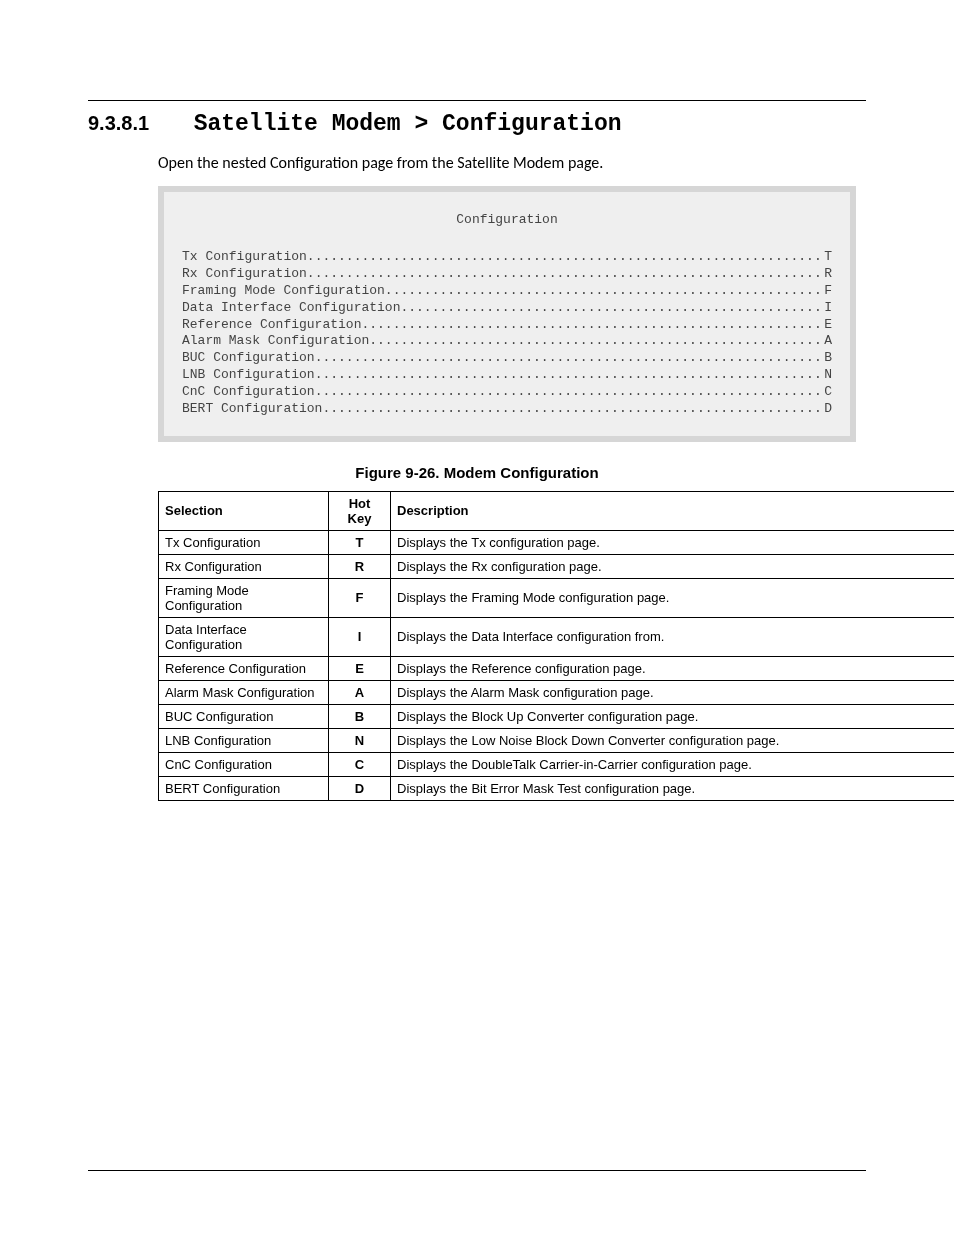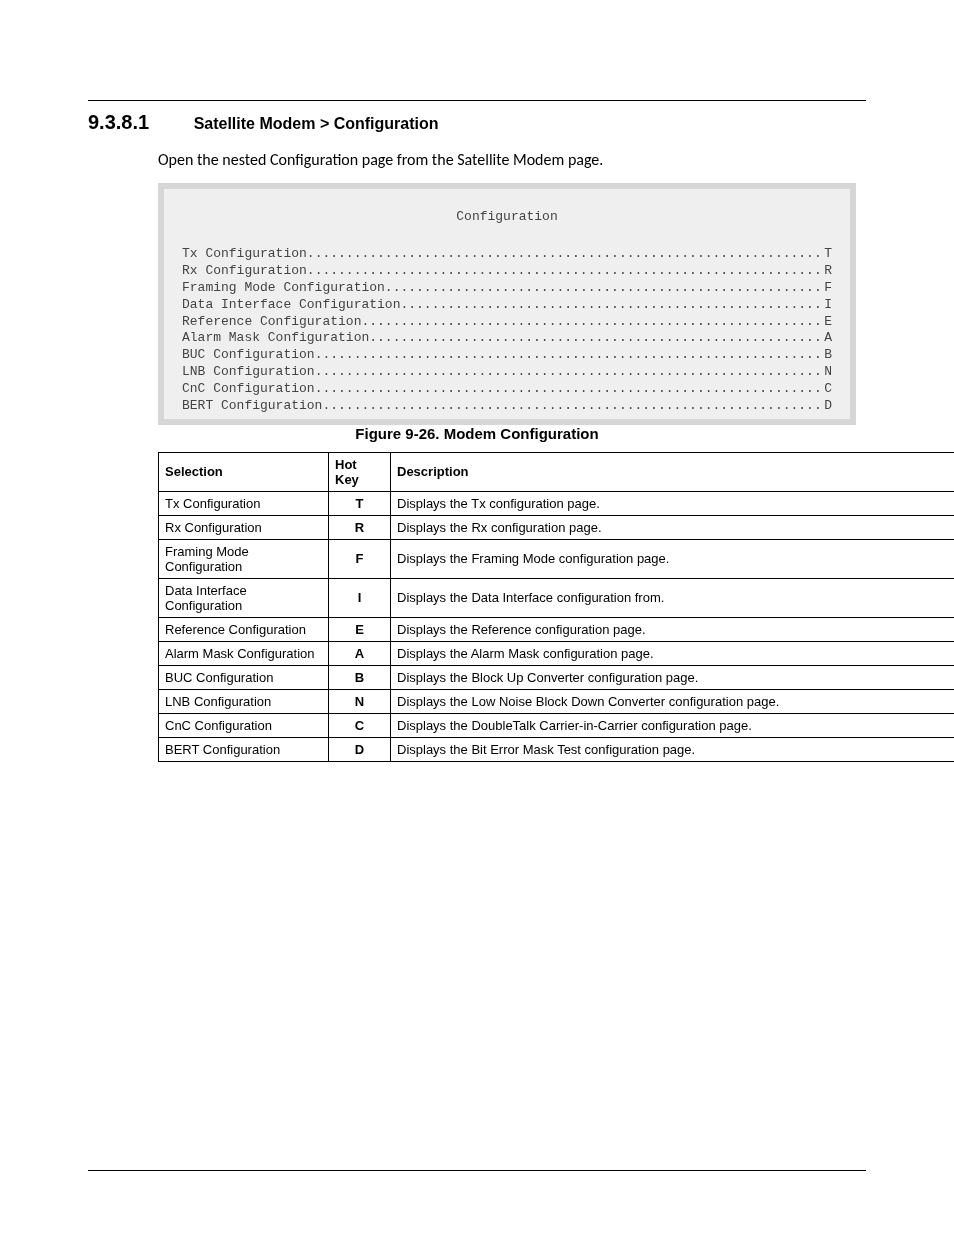--- a/index.html
+++ b/index.html
@@ -20,40 +20,41 @@
       margin-bottom: 10px;
     }
     .sect-number {
       font-family: Arial, sans-serif;
       font-weight: bold;
       font-size: 20px;
       display: inline-block;
       margin-right: 40px;
     }
     .sect-title {
-      font-family: Liberation Sans, sans-serif;
-      font-weight: bold;
-      font-size: 16px;
+      font-family: Liberation Mono, monospace;
+      font-weight: bold;
+      font-size: 23px;
       display: inline;
     }
     .heading-row {
       margin-bottom: 16px;
     }
     .intro {
       font-family: Calibri, Arial, sans-serif;
       font-size: 16px;
       margin-left: 70px;
       margin-bottom: 14px;
     }
     .terminal-outer {
       margin-left: 70px;
       width: 698px;
       border: 6px solid #d6d6d6;
       background: #efefef;
-      padding: 20px 18px 4px 18px;
+      padding: 20px 18px 18px 18px;
+      margin-bottom: 22px;
     }
     .terminal-title {
       font-family: "Courier New", monospace;
       font-size: 13px;
       text-align: center;
       margin-bottom: 22px;
       color: #444;
     }
     .menu-list {
       font-family: "Courier New", monospace;
@@ -97,21 +98,21 @@
       vertical-align: middle;
       text-align: left;
     }
     th {
       font-weight: bold;
     }
     col.c1 { width: 170px; }
     col.c2 { width: 62px; }
     col.c3 { width: auto; }
     td.hk { text-align: center; font-weight: bold; }
-    th.hk-h { text-align: left; }
+    th.hk-h { text-align: center; }
     .footer-rule {
       position: absolute;
       left: 88px;
       right: 88px;
       bottom: 64px;
       border-top: 1px solid #000;
     }
   </style>
 </head>
 <body>

